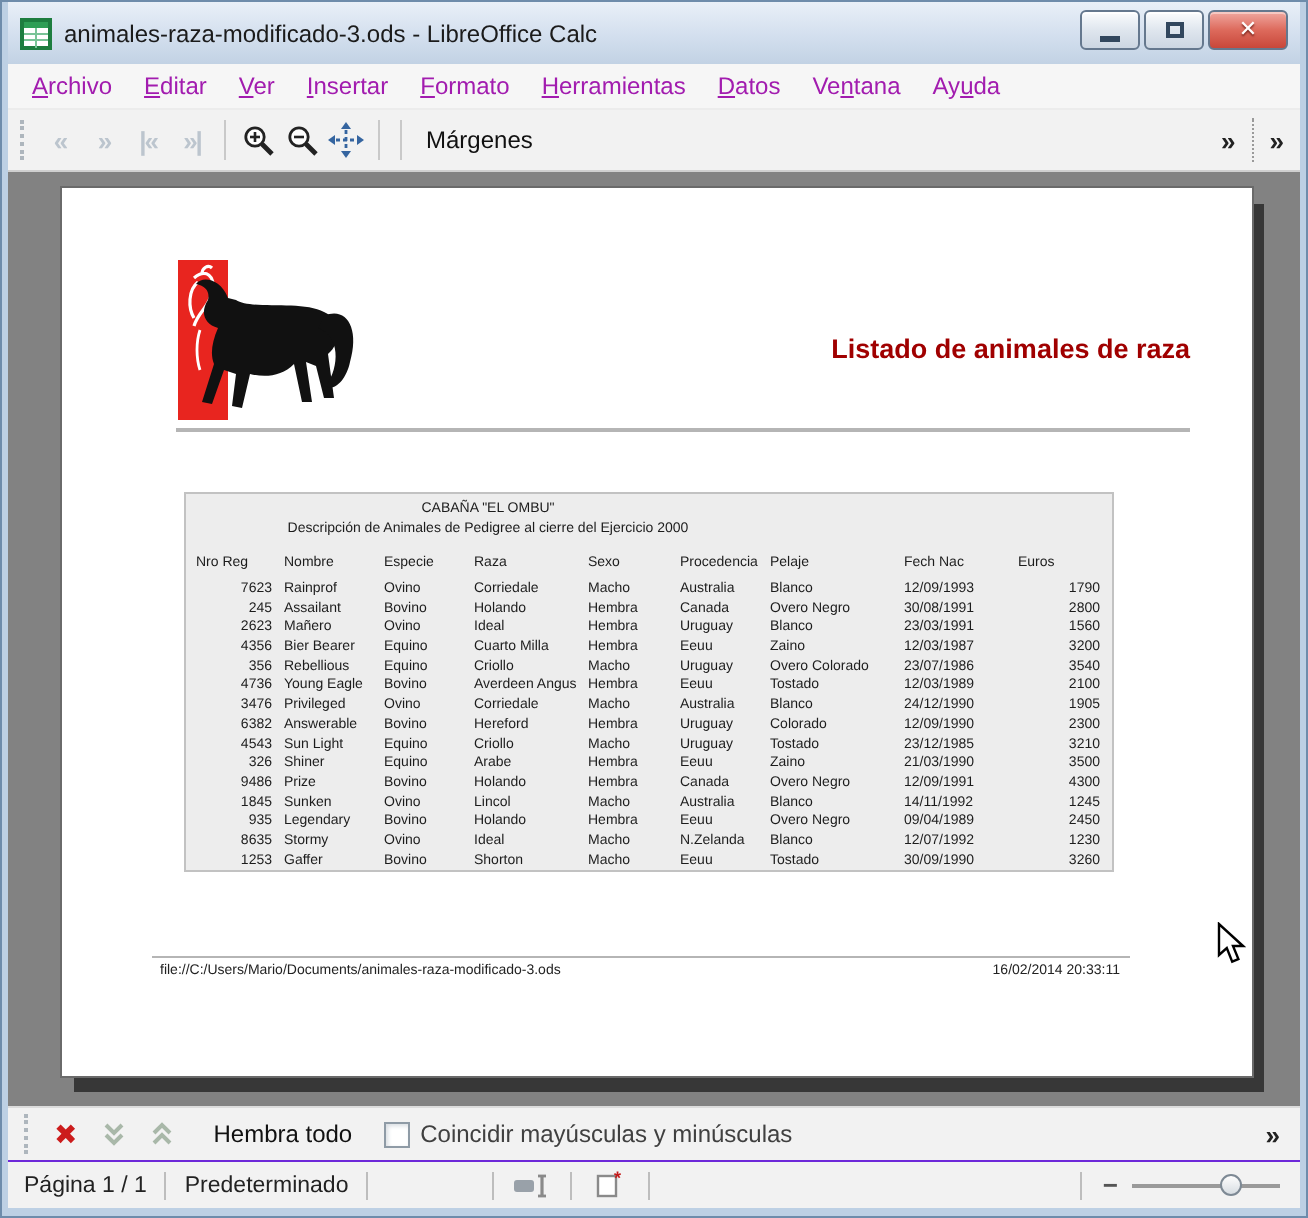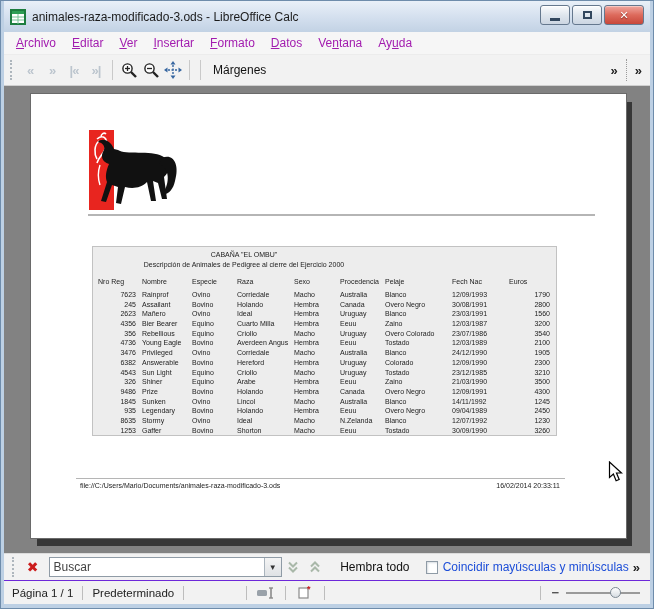--- a/index.html
+++ b/index.html
@@ -56,21 +56,21 @@
   .f-right{position:absolute;top:388px;right:66px;font-size:7px;color:#222;}
   .cursor{position:absolute;left:604px;top:375px;}
   
   .findbar{height:27px;background:#f2f2f2;border-top:1px solid #dcdcdc;display:flex;align-items:center;padding:0 6px;flex:0 0 27px;}
   .fclose{color:#cc1c1c;font-size:14px;font-weight:bold;padding:0 6px;line-height:1;}
   .combo{display:flex;width:252px;height:20px;border:1px solid #8f9ba6;background:#fff;margin-left:4px;}
   .combo input{flex:1;border:none;outline:none;font-size:12px;padding:0 4px;color:#222;background:transparent;}
   .combo input::placeholder{color:#444;opacity:1;}
   .combo-btn{width:17px;border-left:1px solid #aab4bd;background:linear-gradient(#f4f4f4,#dfe2e5);display:flex;align-items:center;justify-content:center;font-size:8px;color:#333;}
   .fnav{width:24px;height:20px;display:flex;align-items:center;justify-content:center;}
-  .flabel{font-size:12px;color:#1d4ed8;white-space:nowrap;}
+  .flabel{font-size:12px;color:#404040;white-space:nowrap;}
   .fbtn{font-size:12px;color:#111;padding:0 6px;white-space:nowrap;}
   .checkbox{width:13px;height:13px;border:1px solid #8f9ba6;background:#fff;margin:0 5px 0 10px;box-shadow:inset 1px 1px 2px #d8dde2;}
   
   .statusbar{height:24px;background:#f2f2f2;border-top:1px solid #6d28d9;display:flex;align-items:center;font-size:11.5px;color:#222;padding:0 6px;flex:0 0 24px;}
   .ssep{width:1px;height:14px;background:#bdbdbd;margin:0 7px;}
   .slabel{white-space:nowrap;padding:0 2px;}
   .sico{display:flex;align-items:center;justify-content:center;width:24px;height:18px;}
   .slider{position:relative;width:74px;height:16px;margin:0 4px;}
   .slider .track{position:absolute;left:0;right:0;top:7px;height:2px;background:#9a9a9a;}
   .slider .thumb{position:absolute;left:44px;top:2px;width:11px;height:11px;border-radius:50%;background:linear-gradient(#fdfdfd,#d7dde2);border:1px solid #7d8994;}
@@ -102,20 +102,21 @@
         </div>
     </div>
   </div>
 
   <div class="menubar">
       <span class="menu-item"><u>A</u>rchivo</span>
       <span class="menu-item"><u>E</u>ditar</span>
       <span class="menu-item"><u>V</u>er</span>
       <span class="menu-item"><u>I</u>nsertar</span>
       <span class="menu-item"><u>F</u>ormato</span>
+      <span class="menu-item"><u>H</u>erramientas</span>
       <span class="menu-item"><u>D</u>atos</span>
       <span class="menu-item">Ve<u>n</u>tana</span>
       <span class="menu-item">Ay<u>u</u>da</span>
     </div>
 
   <div class="toolbar">
     <div class="grip"></div>
     <div class="tbico">
         <span class="navico">«</span>
       </div>
@@ -167,20 +168,21 @@
     <div class="page">
 
       <svg class="logo" width="100" height="85" viewBox="0 0 100 85">
         <rect x="1" y="1" width="25" height="80" fill="#e8251f"></rect>
         <path d="M9,10 C15,5 20,9 18,17 C17,24 11,27 9,34 M11,12 C6,16 6,25 9,30 M13,8 C13,5 16,3 18,5" stroke="#fff" stroke-width="1.6" fill="none"></path>
         <path d="M12,36 C10,42 10,50 12,56" stroke="#fff" stroke-width="1.4" fill="none"></path>
         <path d="M26,20 C22,10 13,9 10,13 C15,14 17,17 16,21 C12,27 14,33 21,35 C18,42 17,48 19,53 L13,72 L18,73 L24,56 L30,58 L28,74 L33,75 L37,58 C45,60 53,59 59,53 L63,72 L68,72 L65,52 L70,54 L74,70 L79,70 L76,48 C83,42 83,31 74,27 C63,21 37,26 30,21 Z" fill="#111"></path>
         <path d="M74,29 C85,24 92,35 87,52 C85,62 78,67 75,64 C82,54 82,39 71,35 Z" fill="#111"></path>
       </svg>
 
+      <div class="pg-title">Listado de animales de raza</div>
       <div class="pg-rule"></div>
 
       <div class="panel">
         <div class="cap cap1">CABAÑA  "EL OMBU"</div>
         <div class="cap cap2">Descripción de Animales de Pedigree al cierre del Ejercicio 2000</div>
         <div class="trow thead">
             <div class="tc c0">Nro Reg</div>
             <div class="tc c1">Nombre</div>
             <div class="tc c2">Especie</div>
             <div class="tc c3">Raza</div>
@@ -365,26 +367,20 @@
     </div>
 
     <svg class="cursor" width="15" height="22" viewBox="0 0 15 22">
       <path d="M1.5,1 L1.5,16.5 L5.4,13 L8.1,19.8 L11.2,18.5 L8.5,12 L13.5,12 Z" fill="#fff" stroke="#000" stroke-width="1.2"></path>
     </svg>
   </div>
 
   <div class="findbar">
     <div class="grip"></div>
     <span class="fclose">✖</span>
-    <div class="combo">
-      <input type="text" placeholder="Buscar" style="">
-      <div class="combo-btn">
-          <span>▼</span>
-        </div>
-    </div>
     <div class="fnav">
       <svg width="14" height="13" viewBox="0 0 14 13">
         <path d="M3,1.5 L7,5.5 L11,1.5 M3,6.5 L7,10.5 L11,6.5" stroke="#a9b8a9" stroke-width="2" fill="none"></path>
       </svg>
     </div>
     <div class="fnav">
       <svg width="14" height="13" viewBox="0 0 14 13">
         <path d="M3,5.5 L7,1.5 L11,5.5 M3,10.5 L7,6.5 L11,10.5" stroke="#a9b8a9" stroke-width="2" fill="none"></path>
       </svg>
     </div>

